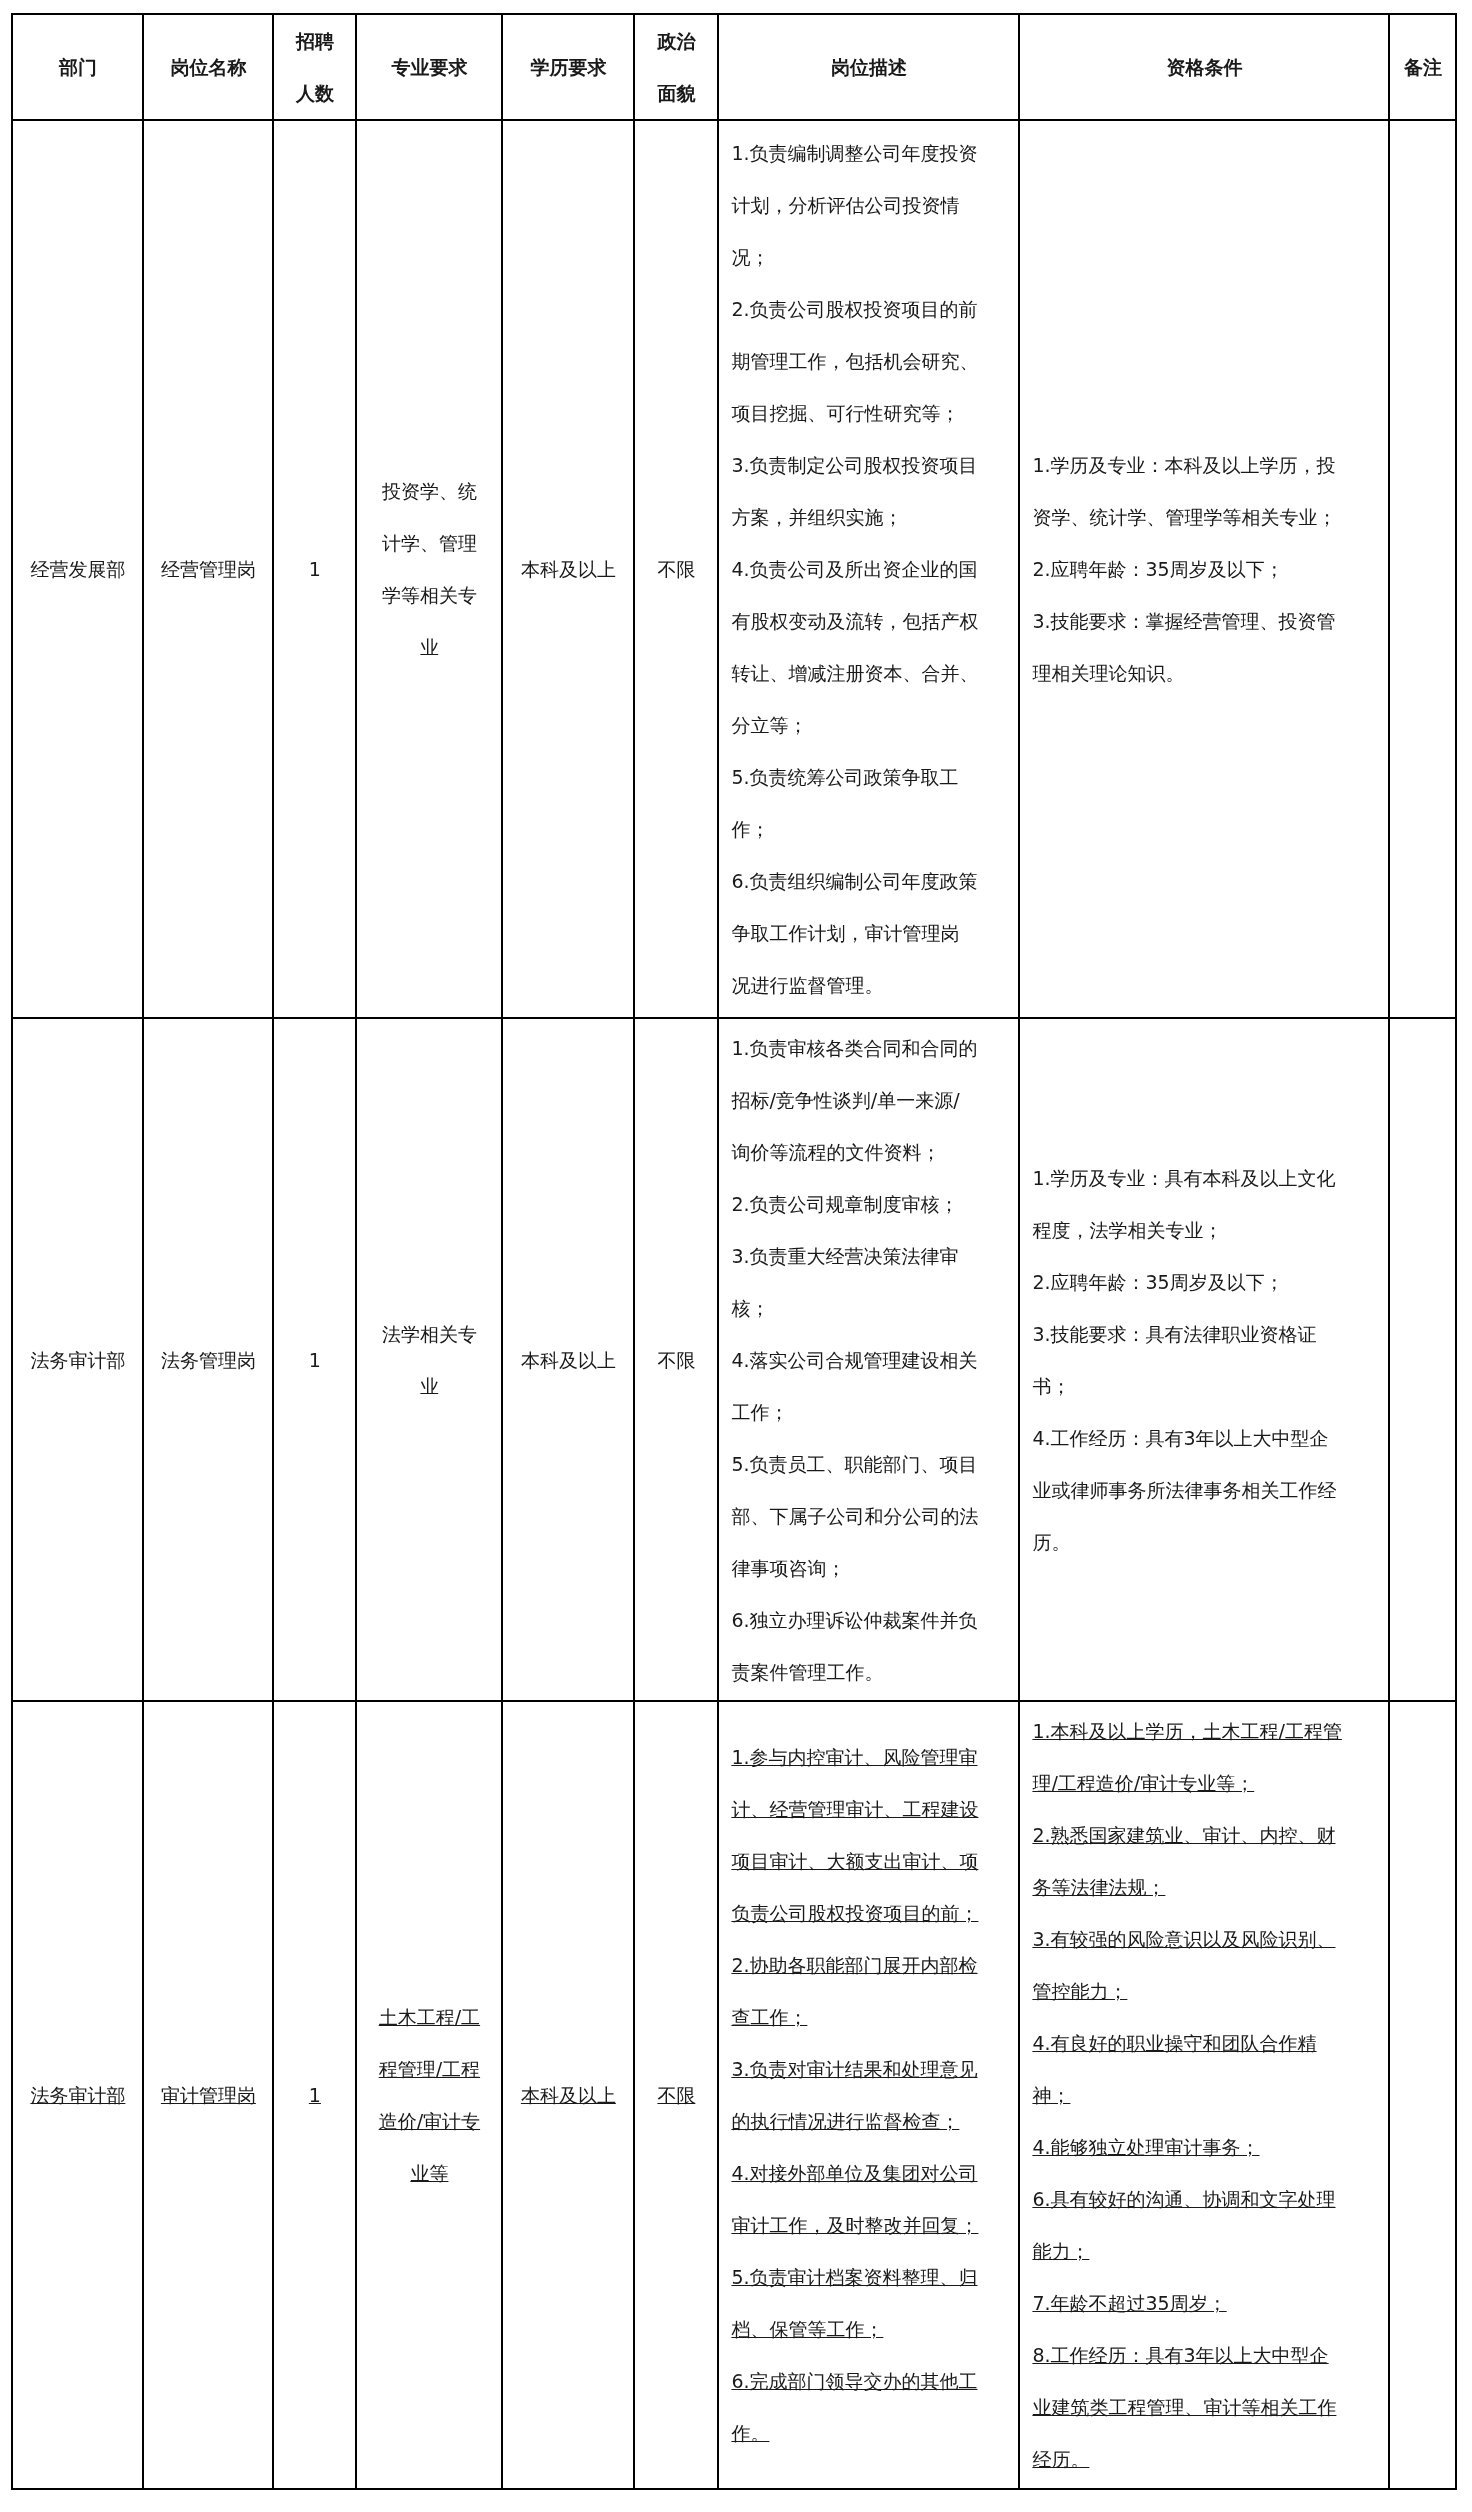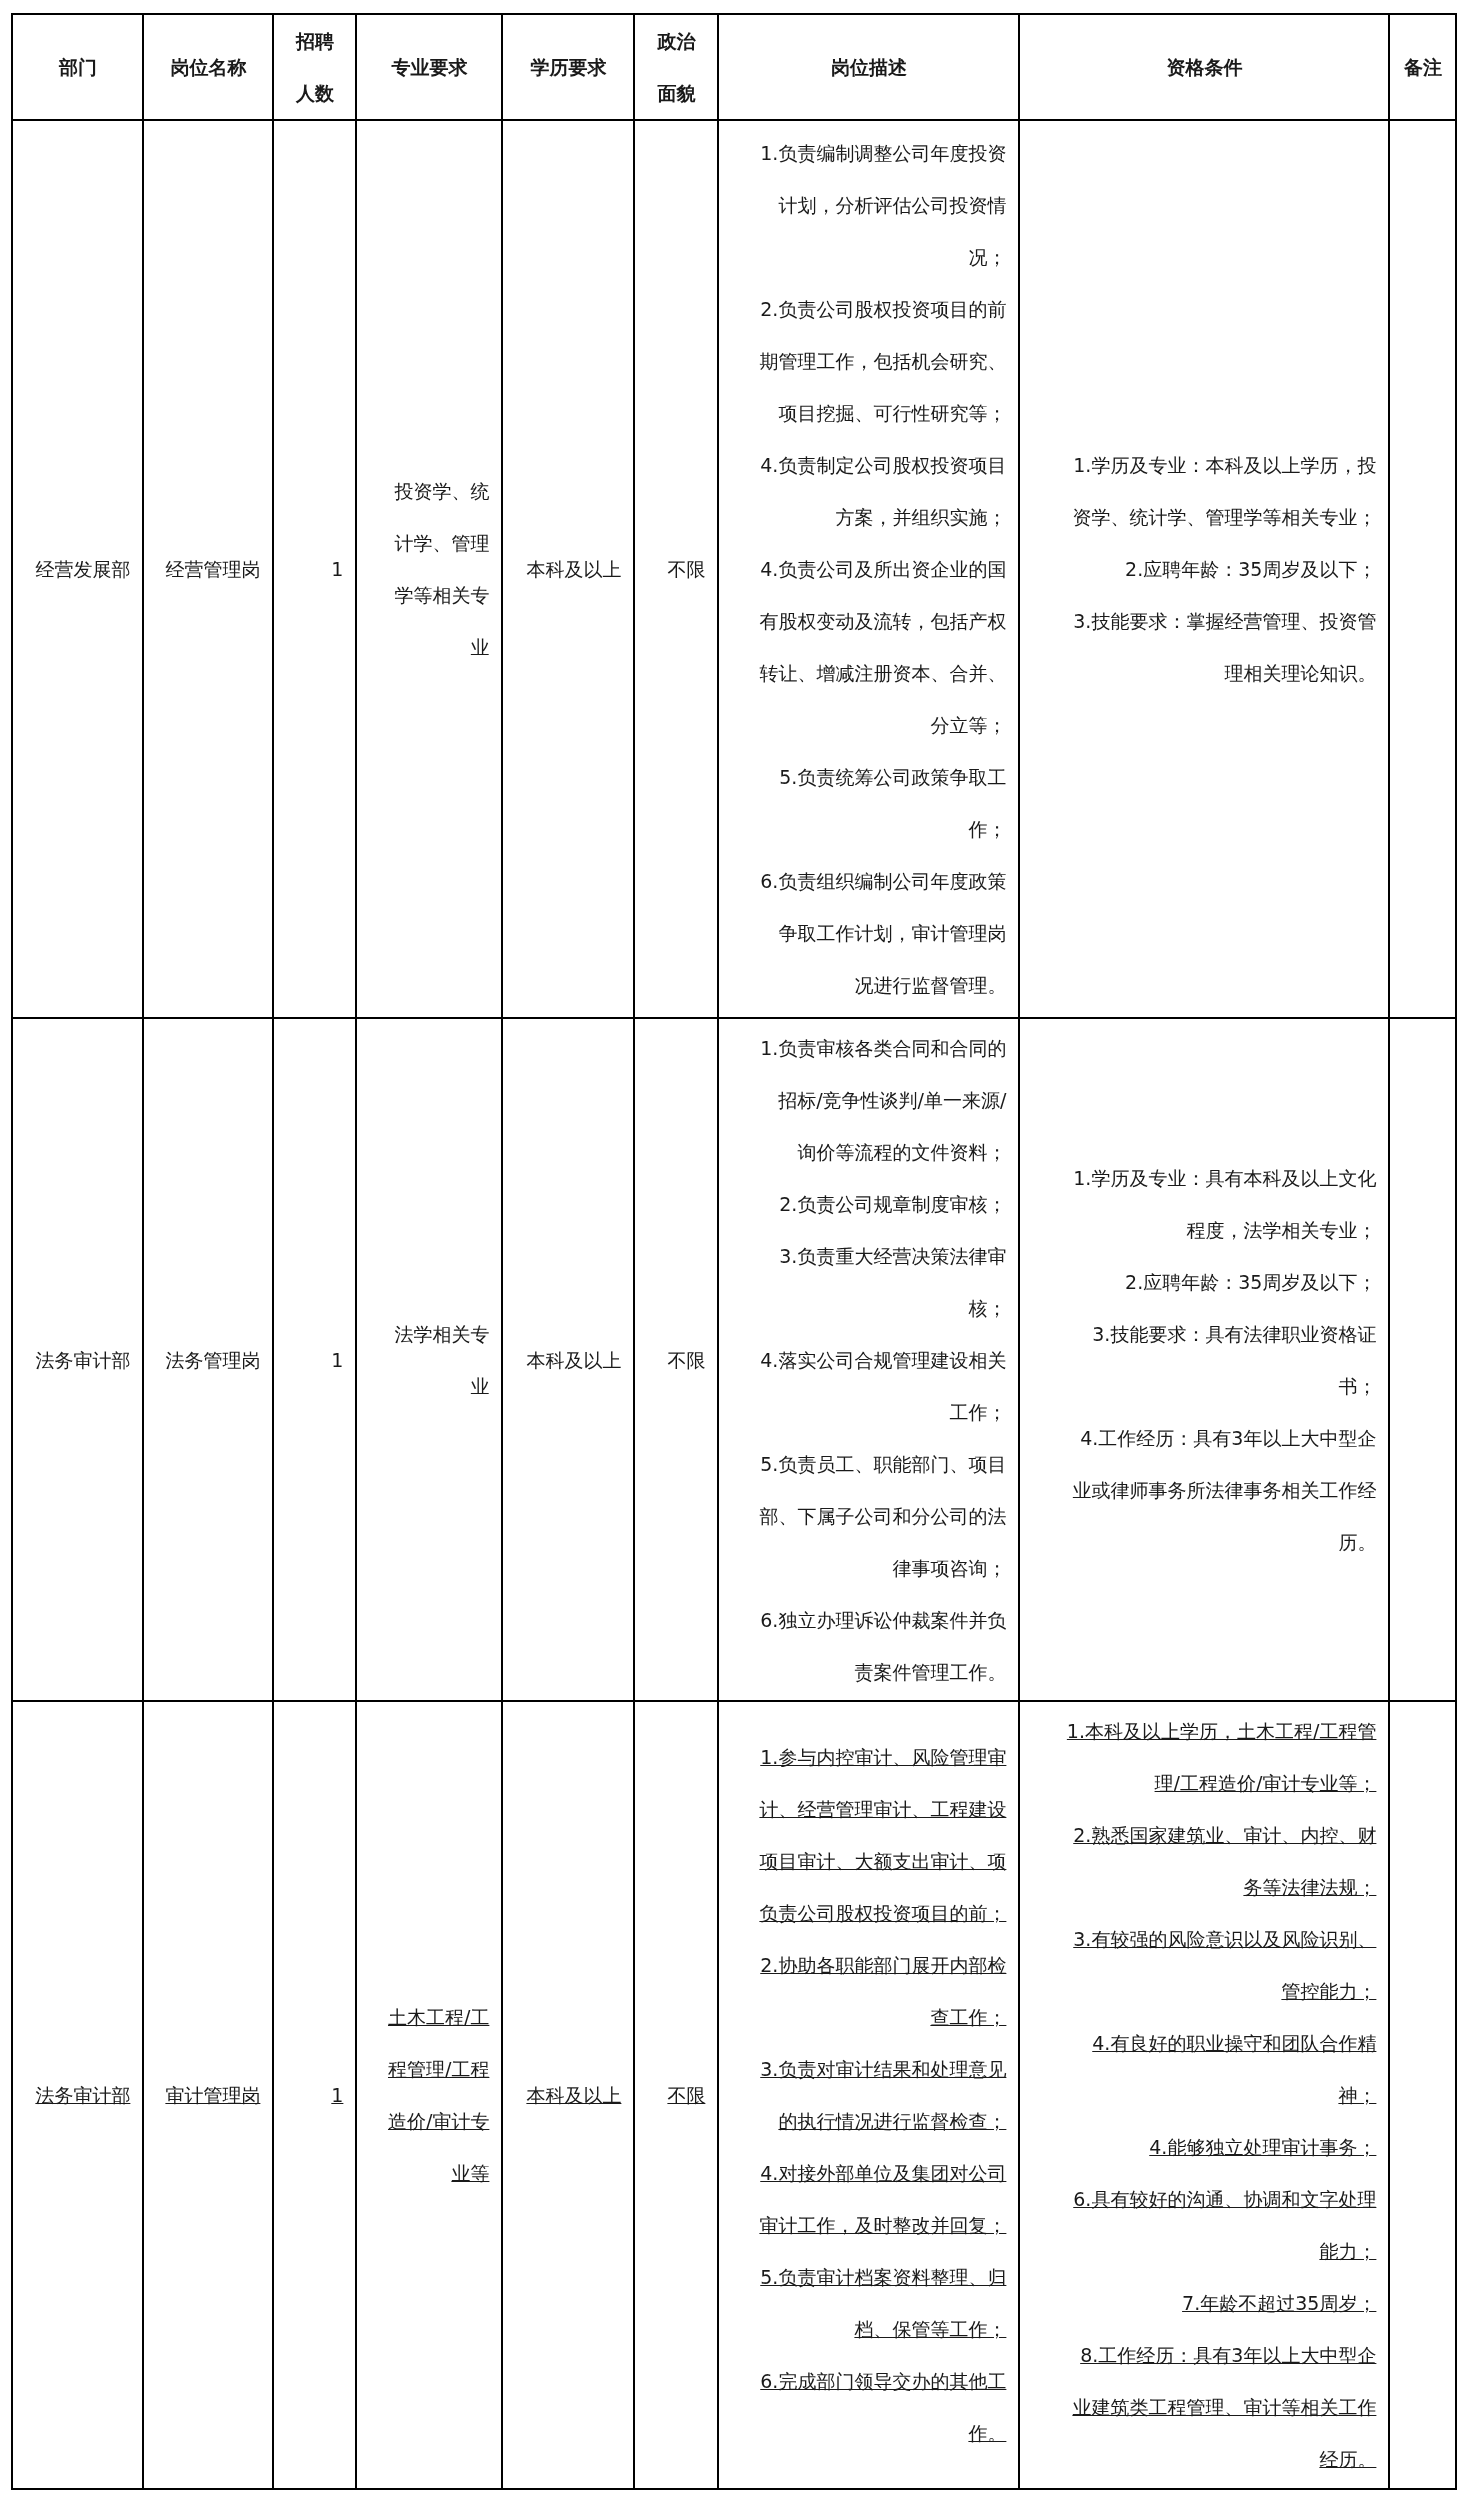--- a/index.html
+++ b/index.html
@@ -8,21 +8,20 @@
     position: absolute; left: 11.4px; top: 13px;
     border-collapse: collapse; table-layout: fixed;
     width: 1444px;
   }
   table.jobs td, table.jobs th {
     border: 2.3px solid #000;
     padding: 0 12px;
     vertical-align: middle;
     font-size: 19px;
     line-height: 52px;
-    text-align: right;
   }
   table.jobs th {
     font-weight: bold; text-align: center; height: 103px; padding: 0 4.6px; margin-top: 32px;
   }
   td.center { text-align: center; padding: 0 7.6px; }
   td.narrow { padding: 0 4.6px; }
   td.text { text-align: left; padding: 0 15px; }
   .line { display: block; }
   .hdr-line { display: block; line-height: 52px; }
   tr.r1 td { height: 896px; }
@@ -90,21 +89,21 @@
         </td>
         <td class="center narrow"><span>本科及以上</span></td>
         <td class="center"><span>不限</span></td>
         <td class="text">
           <span class="line">1.负责编制调整公司年度投资</span>
           <span class="line">计划，分析评估公司投资情</span>
           <span class="line">况；</span>
           <span class="line">2.负责公司股权投资项目的前</span>
           <span class="line">期管理工作，包括机会研究、</span>
           <span class="line">项目挖掘、可行性研究等；</span>
-          <span class="line">4.负责制定公司股权投资项目</span>
+          <span class="line">3.负责制定公司股权投资项目</span>
           <span class="line">方案，并组织实施；</span>
           <span class="line">4.负责公司及所出资企业的国</span>
           <span class="line">有股权变动及流转，包括产权</span>
           <span class="line">转让、增减注册资本、合并、</span>
           <span class="line">分立等；</span>
           <span class="line">5.负责统筹公司政策争取工</span>
           <span class="line">作；</span>
           <span class="line">6.负责组织编制公司年度政策</span>
           <span class="line">争取工作计划，审计管理岗</span>
           <span class="line">况进行监督管理。</span>

